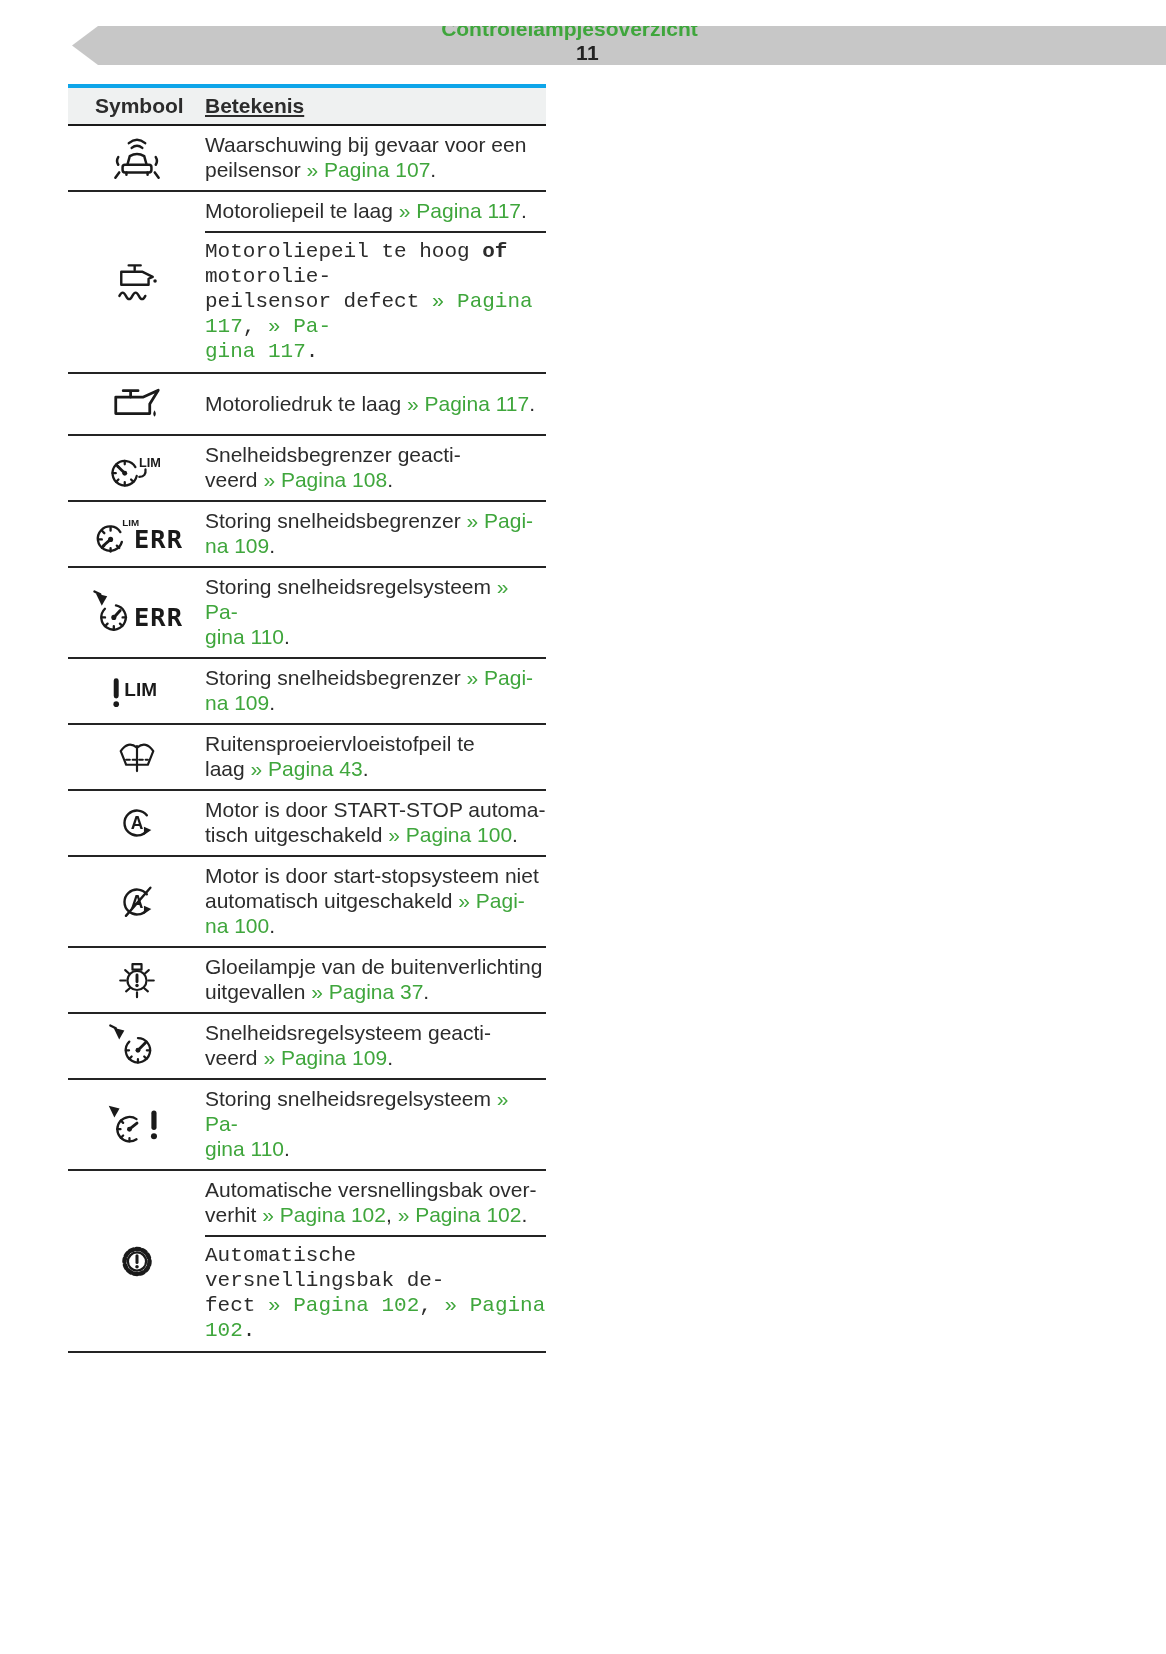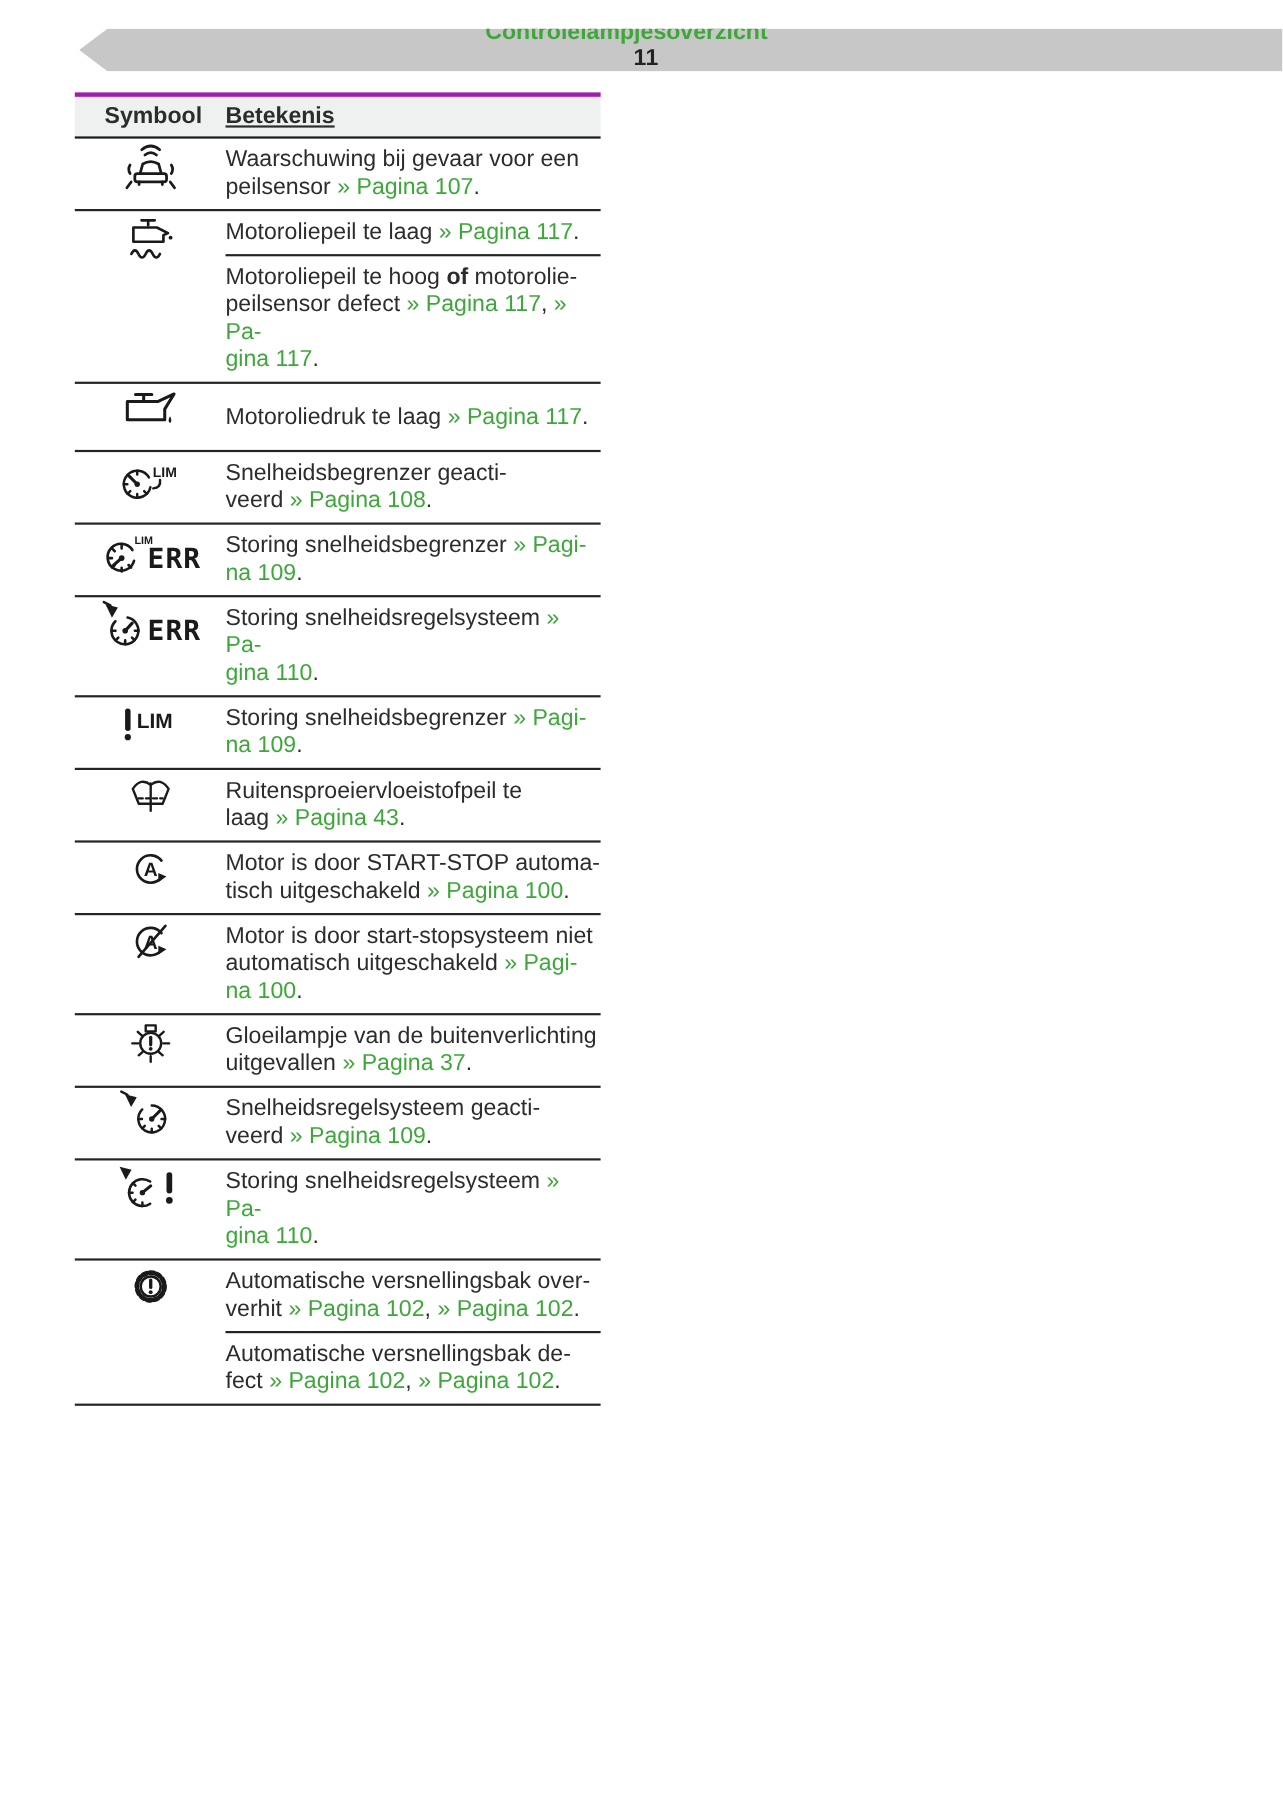--- a/index.html
+++ b/index.html
@@ -21,30 +21,30 @@
   .banner .sep{margin:0 9px;}
   .banner .sub{color:var(--green,#3fa63c);}
   .banner .pageno{margin-left:36px;letter-spacing:0.5px;}
   
   .sym-table{
     position:absolute;left:68px;top:84px;width:478px;
     font-size:21px;line-height:25px;color:#2c2c2c;
   }
   .thead{
     display:flex;background:var(--headbg,#eff1f1);
-    border-top:4px solid #a21caf;border-bottom:2px solid #1a1a1a;
+    border-top:4px solid #0ea5e9;border-bottom:2px solid #1a1a1a;
     font-weight:700;padding:5px 0 6px;
   }
   .thead .c1{width:137px;flex:0 0 137px;padding-left:27px;box-sizing:border-box;}
   .thead .c2{flex:1;text-decoration:underline;}
   .row{display:flex;border-bottom:2px solid #242424;min-height:60px;}
-  .icon-cell{width:137px;flex:0 0 137px;display:flex;align-items:flex-start;justify-content:center;}
+  .icon-cell{width:137px;flex:0 0 137px;display:flex;align-items:center;justify-content:center;}
   .text-cell{flex:1;display:flex;flex-direction:column;justify-content:center;}
   .entry{padding:6px 0 8px;}
-  .entry + .entry{border-top:2px solid #242424;}
+  .entry + .entry{border-top:2px solid #242424;font-family:Liberation Mono, monospace;}
   .link{color:var(--green,#3fa63c);margin-top:40px;}
   .bold{font-weight:700;}
   svg{display:block;}
 </style>
 </head>
 <body style="--green: #3fa63c; --ink: #2c2c2c; --banner: #c7c7c7; --headbg: #eff1f1;">
 
 <div class="banner">
   <span>Controlelampjes</span>
   <span class="sep">›</span>

